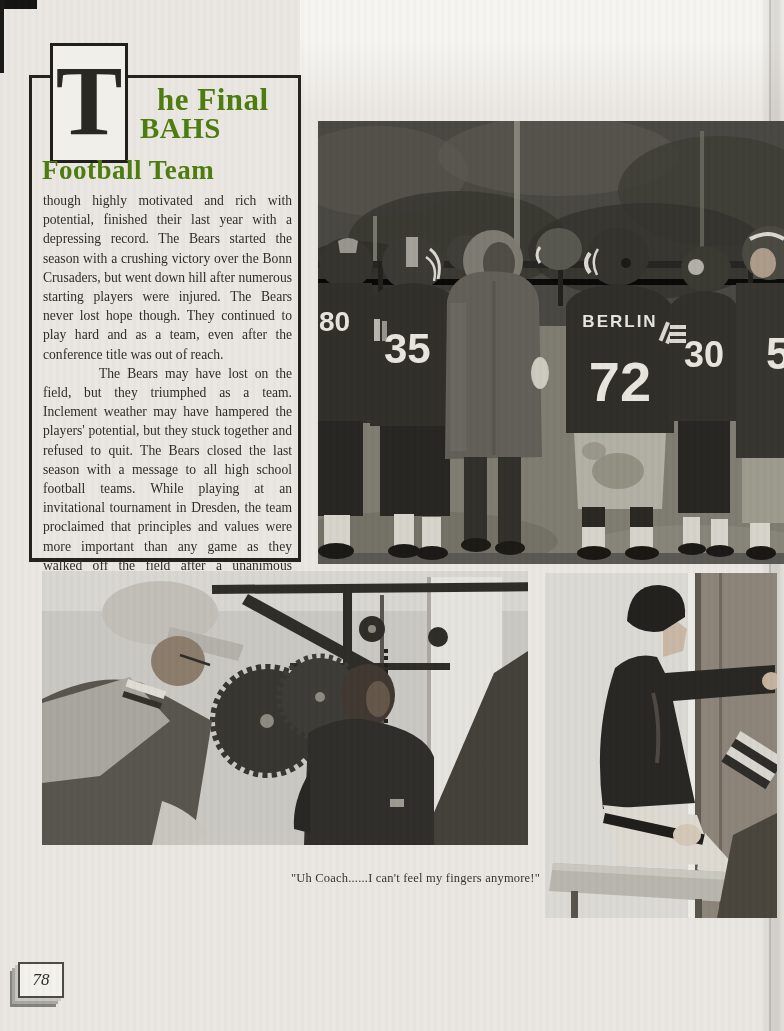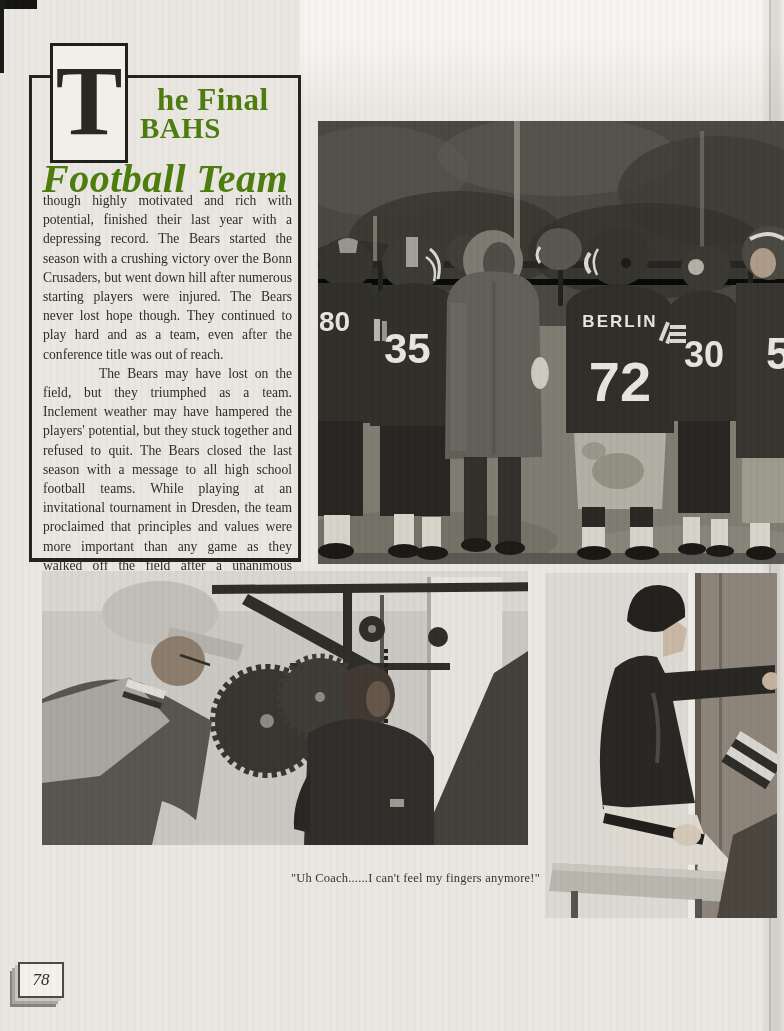--- a/index.html
+++ b/index.html
@@ -31,21 +31,21 @@
     border:3px solid #211f1b;background:#f1efe9;z-index:3;
     text-align:center;
   }
   .dropcap-box span{
     display:block;font-weight:bold;font-size:100px;line-height:1.02;
     color:#2a2823;padding-top:4px;
   }
   .title-line{font-weight:bold;color:#4d7c0f;z-index:3;white-space:nowrap;letter-spacing:0.5px;}
   .tl1{left:157px;top:82px;font-size:31px;}
   .tl2{left:140px;top:112px;font-size:29px;}
-  .tl3{left:42px;top:155px;font-size:40px;font-style:italic;}
+  .tl3{left:42px;top:155px;font-size:27px;}
   .body-text{
     left:43px;top:191px;width:249px;color:#2b2924;
     font-size:13.6px;line-height:19.2px;text-align:justify;
   }
   .body-text p{margin:0;}
   .body-text p.indent{text-indent:56px;}
   
   figure{margin:0;}
   .photo{display:block;background:#9a9890;}
   .photo-huddle{left:318px;top:121px;width:466px;height:443px;}

